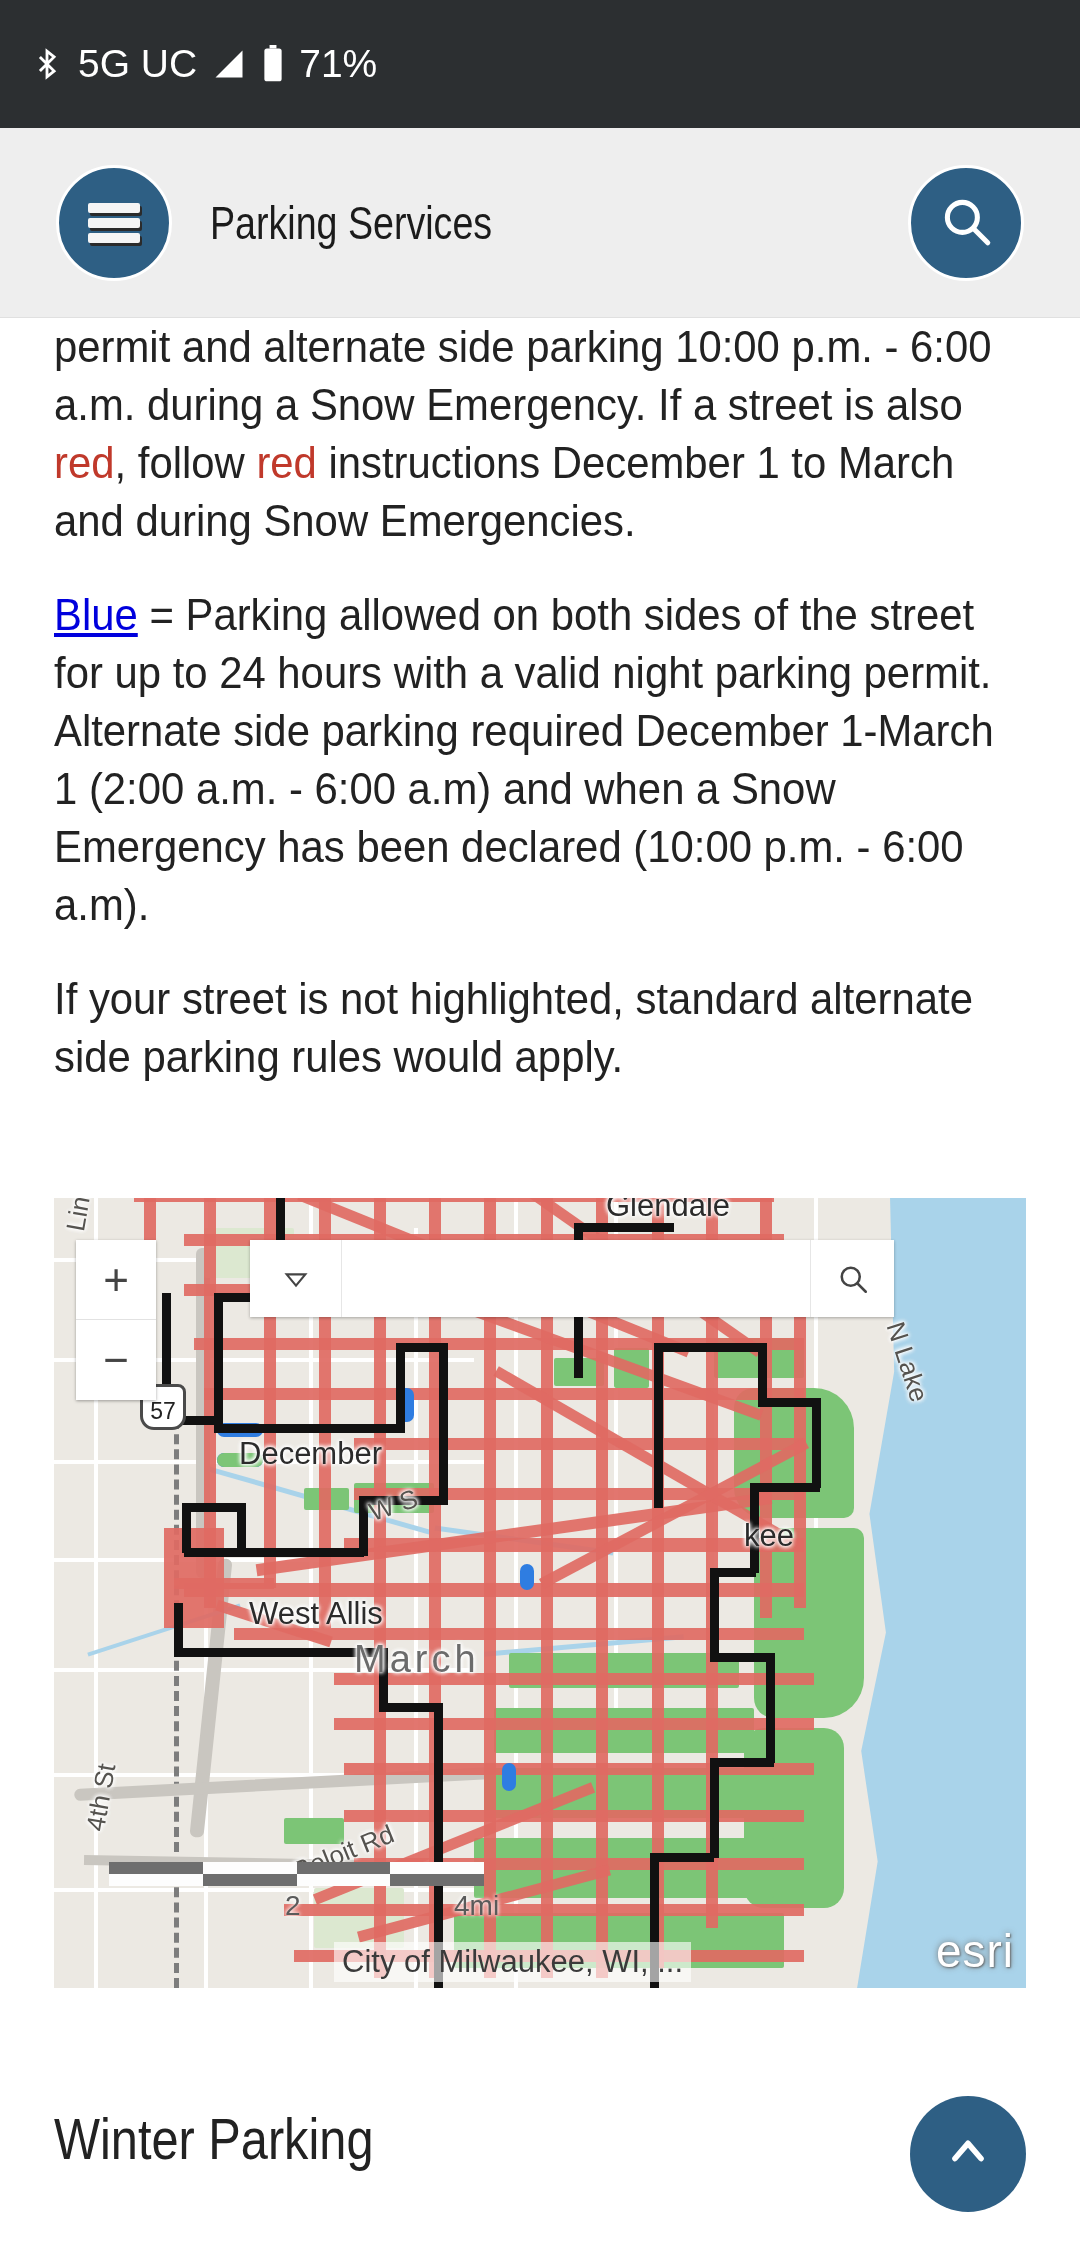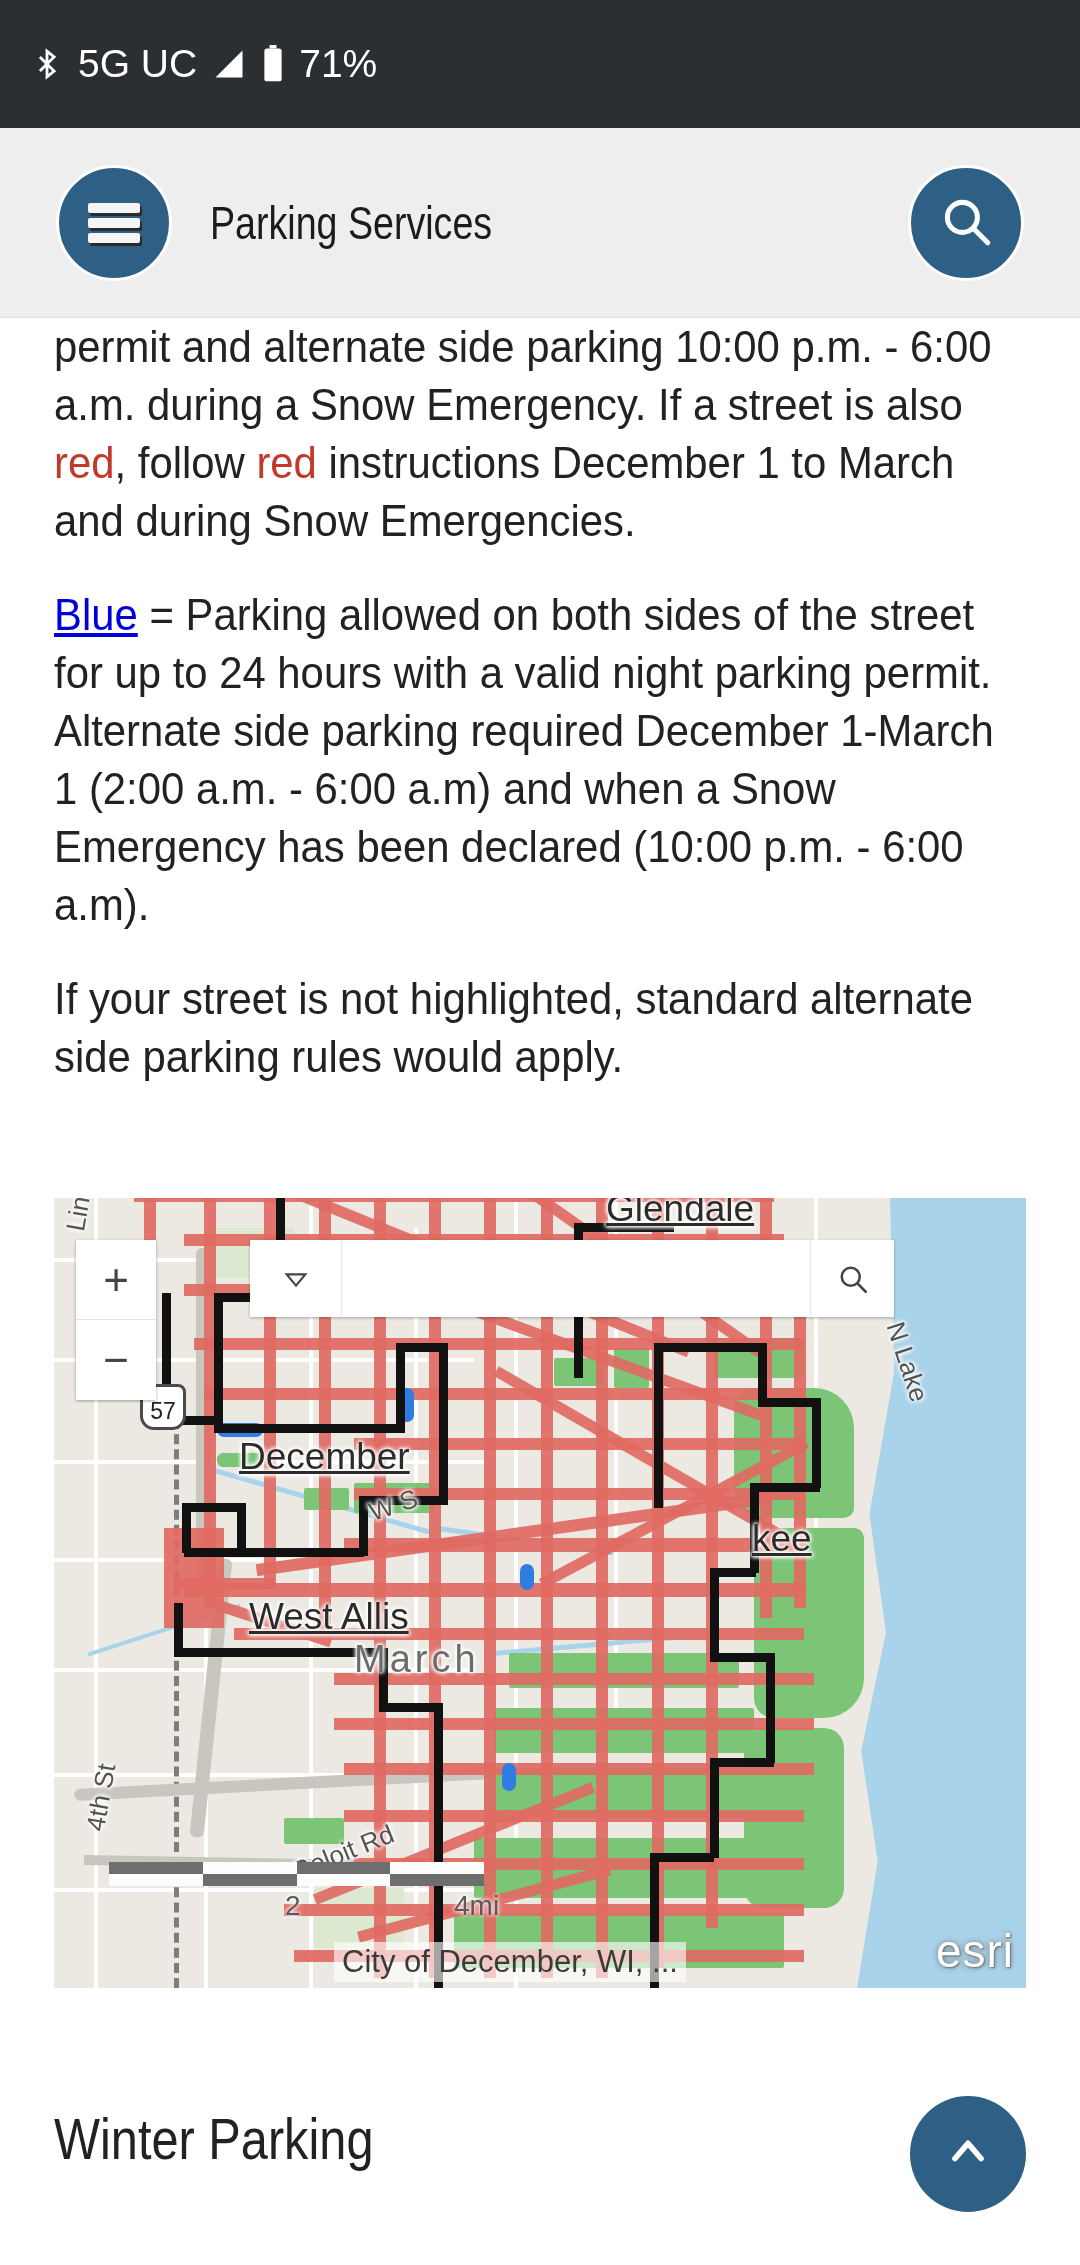--- a/index.html
+++ b/index.html
@@ -104,21 +104,21 @@
 
   .redline { position:absolute; background:#e06a63; opacity:.92; }
   .blueline { position:absolute; background:#2f7de1; border-radius:7px; }
   .cityline { position:absolute; background:#111; }
 
   .map-label {
     position:absolute; color:#2b2b2b; white-space:nowrap;
     font-family:"Liberation Sans","DejaVu Sans",sans-serif;
     text-shadow: 0 0 5px #fff, 0 0 5px #fff, 0 0 5px #fff, 0 0 3px #fff;
   }
-  .lbl-city { font-size:37px;text-decoration:underline; }
+  .lbl-city { font-size:31px; }
   .lbl-big { font-size:38px; color:#6b6b6b; letter-spacing:4px; }
   .lbl-st { font-size:26px; color:#55534f; }
 
   .shield {
     position:absolute; width:46px; height:46px; background:#fff;
     border:3px solid #4a4a4a; border-radius:8px 8px 14px 14px;
     font-size:23px; color:#222; display:flex; align-items:flex-end;
     justify-content:center; padding-bottom:2px;
     font-family:"Liberation Sans",sans-serif;
   }
@@ -402,21 +402,21 @@
         <div class="cityline" style="left:596px;top:655px;width:9px;height:135px;"></div>
         <div class="cityline" style="left:520px;top:30px;width:9px;height:150px;"></div>
         <div class="cityline" style="left:520px;top:25px;width:100px;height:9px;"></div>
       </div>
 
       <div>
         <div class="map-label lbl-city" style="left:552px;top:-10px;">Glendale</div>
         <div class="map-label lbl-city" style="left:185px;top:238px;">December</div>
         <div class="map-label lbl-city" style="left:195px;top:398px;">West Allis</div>
         <div class="map-label lbl-big" style="left:300px;top:440px;">March</div>
-        <div class="map-label lbl-city" style="left:690px;top:320px;margin-left:8px;">kee</div>
+        <div class="map-label lbl-city" style="left:690px;top:320px;">kee</div>
         <div class="map-label lbl-st" style="left:315px;top:292px;transform:rotate(-18deg);">W S</div>
         <div class="map-label lbl-st" style="left:855px;top:120px;transform:rotate(72deg);transform-origin:left top;">N Lake</div>
         <div class="map-label lbl-st" style="left:26px;top:630px;transform:rotate(-80deg);transform-origin:left top;">4th St</div>
         <div class="map-label lbl-st" style="left:235px;top:660px;transform:rotate(-22deg);transform-origin:left top;">Beloit Rd</div>
         <div class="map-label lbl-st" style="left:6px;top:30px;transform:rotate(-80deg);transform-origin:left top;">Linly R</div>
         <div class="shield" style="left:86px;top:186px;">57</div>
       </div>
 
       <div class="zoom-ctl">
         <div>+</div>
@@ -450,21 +450,21 @@
             <i></i>
             <i></i>
             <i></i>
           </div>
         <div class="ticks">
           <span style="left:176px;">2</span>
           <span style="left:345px;">4mi</span>
         </div>
       </div>
 
-      <div class="attrib">City of December, WI, ...</div>
+      <div class="attrib">City of Milwaukee, WI, ...</div>
       <div class="esri">esri</div>
     </div>
   </div>
 
   <div class="section-title">Winter Parking</div>
 
   <div class="fab">
     <span>
       <svg width="52" height="52" viewBox="0 0 24 24" fill="none" stroke="#ffffff" stroke-width="2.6">
         <path d="M6 15l6-7 6 7" stroke-linecap="round" stroke-linejoin="round"></path>

